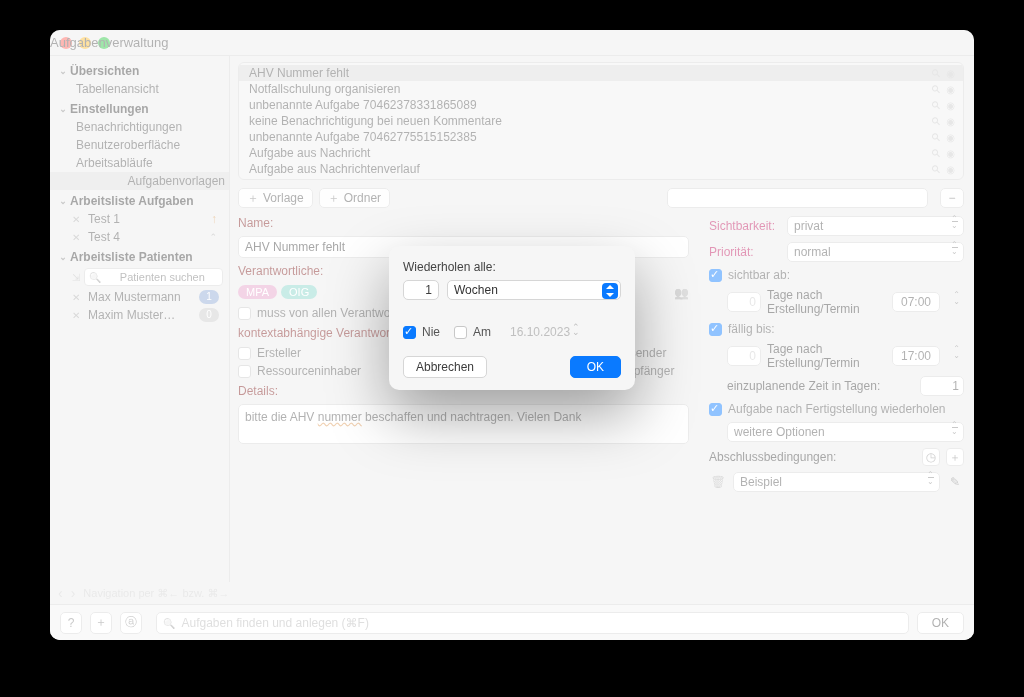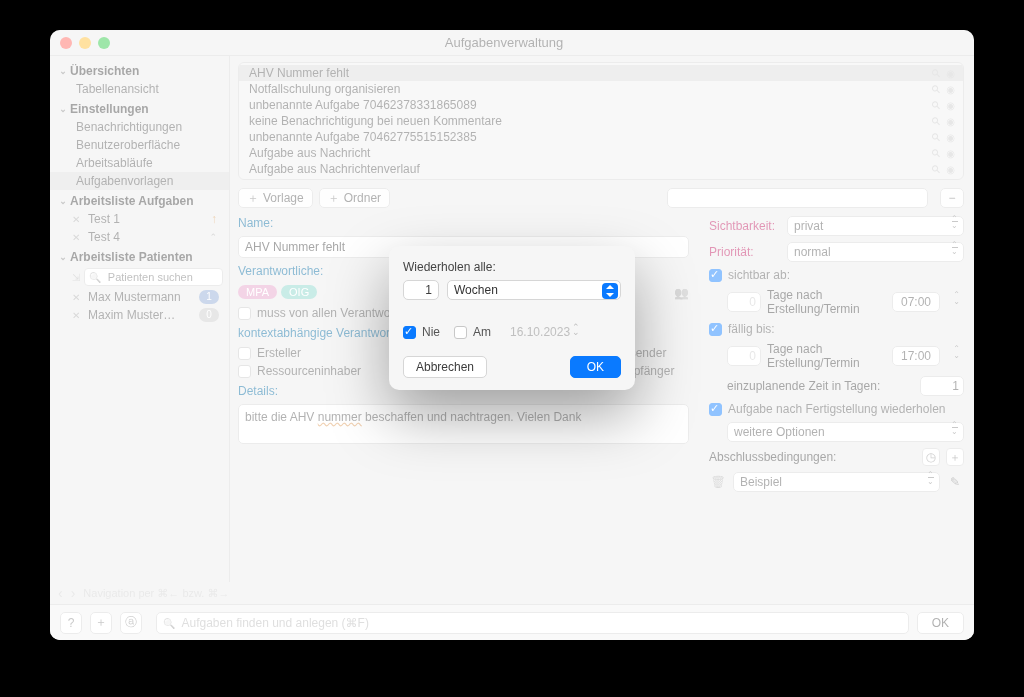--- a/index.html
+++ b/index.html
@@ -52,21 +52,21 @@
     align-items: center;
     position: relative;
     border-bottom: 1px solid var(--border);
   }
   .traffic { display: flex; gap: 7px; margin-left: 10px; }
   .tl { width: 12px; height: 12px; border-radius: 50%; }
   .tl.r { background: #ff5f57; }
   .tl.y { background: #febc2e; }
   .tl.g { background: #28c840; }
   .titlebar .title {
-    position: absolute; left: 0; right: 16px; text-align: center;
+    position: absolute; left: 0; right: 16px; text-align: left;
     font-size: 13px; color: #555; pointer-events: none;
   }
   
   .body { flex: 1; display: flex; min-height: 0; }
   .sidebar {
     width: 180px;
     padding: 6px 0 0 0;
     overflow: auto;
     border-right: 1px solid var(--border);
   }
@@ -82,37 +82,37 @@
     width: 10px; text-align: center; color: #888; margin-right: 2px;
     font-size: 9px;
   }
   .side-item, .side-item-x {
     display: flex; align-items: center;
     padding: 2px 4px 2px 26px;
     color: #555;
     height: 18px;
   }
   .side-item-x { padding-left: 22px; gap: 6px; }
-  .side-item.sel { background: var(--bg-sidebar-sel); }
+  .side-item.sel { background: var(--bg-sidebar-sel); justify-content: flex-end; }
   .x-icon { color: #aaa; font-size: 10px; width: 10px; }
   .arrow-up { margin-left: auto; margin-right: 8px; color: #d8a060; }
   .chev-up { margin-left: auto; margin-right: 8px; color: #aaa; font-size: 9px; }
   .badge {
     margin-left: auto; margin-right: 6px;
     min-width: 20px; height: 14px; line-height: 14px; border-radius: 7px;
     text-align: center; color: #fff; font-size: 10px;
   }
   .badge.b { background: var(--badge-blue); }
   .badge.g { background: var(--badge-gray); }
   .search-row {
     display: flex; align-items: center; gap: 4px;
     padding: 2px 6px 2px 22px; color: #bbb;
   }
   .searchbox {
-    flex: 1; display: flex; align-items: center; gap: 4px;
+    flex: 1; display: flex; align-items: center; gap: 16px;
     background: #fff; border: 1px solid var(--border);
     border-radius: 4px; padding: 1px 4px; height: 18px;
   }
   .searchbox input { border: none; outline: none; width: 100%; font-size: 11px; }
   
   .main { flex: 1; display: flex; flex-direction: column; padding: 6px 10px 6px 8px; }
   .tasklist {
     background: #f0f0f0; border: 1px solid var(--border); border-radius: 6px;
     padding: 2px 0; margin-bottom: 8px; max-height: 150px; overflow: auto;
   }
@@ -133,21 +133,21 @@
   .btn .plus { color: #888; }
   .flex-spacer { flex: 1; }
   .minus-btn {
     width: 24px; height: 20px; border: 1px solid var(--border);
     border-radius: 5px; background: #fdfdfd; display: flex; align-items: center; justify-content: center; color: #777;
   }
   
   .form-area { display: flex; gap: 20px; }
   .form-left { flex: 1; display: flex; flex-direction: column; gap: 6px; }
   .form-right { width: 255px; display: flex; flex-direction: column; gap: 6px; }
-  .label { color: #0369a1; }
+  .label { color: #7f1d1d; }
   .text-input {
     background: #fff; border: 1px solid var(--border); border-radius: 5px;
     padding: 3px 6px; width: 100%;
   }
   .tags-row { display: flex; align-items: center; gap: 4px; }
   .tag {
     border-radius: 9px; padding: 1px 8px; color: #fff; font-size: 11px;
   }
   .tag.mpa { background: var(--tag-mpa); }
   .tag.oig { background: var(--tag-oig); }

